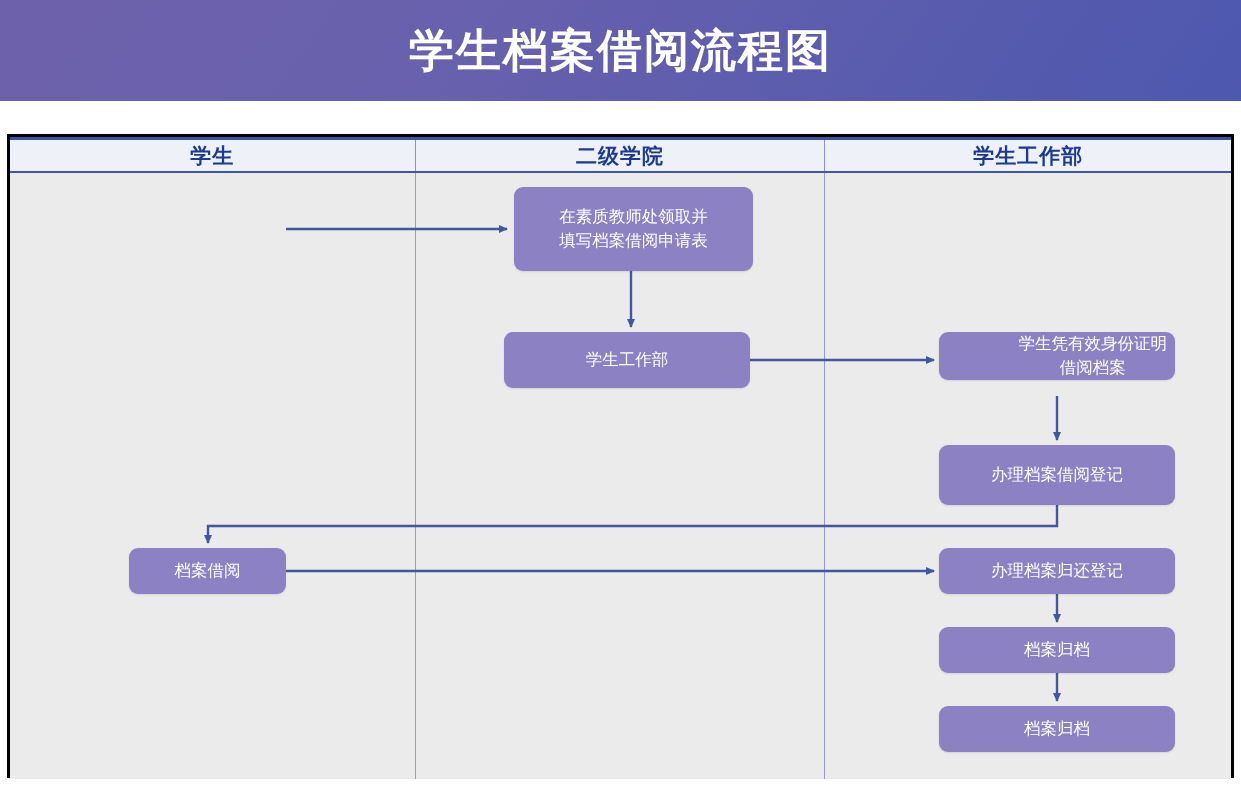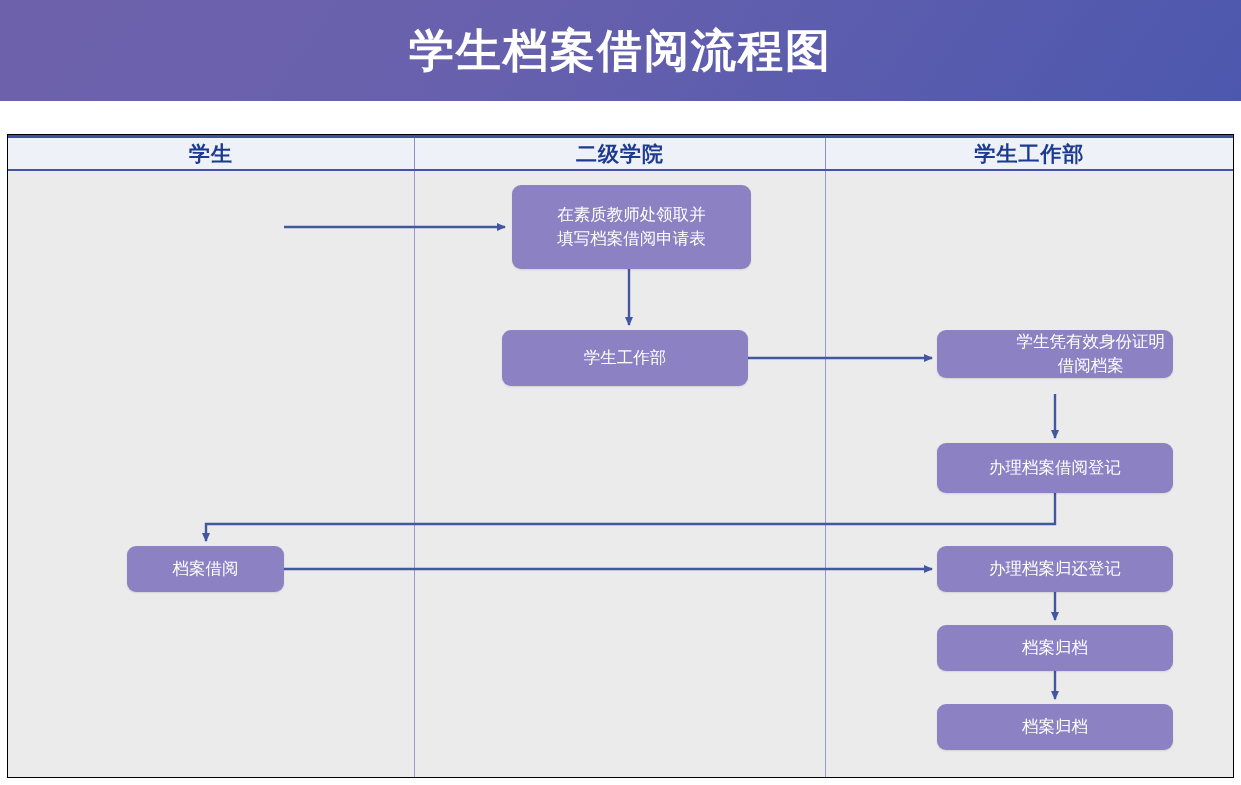--- a/index.html
+++ b/index.html
@@ -33,21 +33,21 @@
     line-height: 1;
   }
 
   
   .diagram {
     position: absolute;
     left: 7px;
     top: 134px;
     width: 1227px;
     height: 644px;
-    border: 1px solid #000000;
+    border: 3px solid #000000;
     box-sizing: border-box;
     background: #ebebeb;
   }
 
   
   .lane-header-row {
     position: absolute;
     left: 0; top: 0;
     width: 100%;
     height: 36px;
@@ -103,21 +103,21 @@
     padding: 4px 8px;
     box-shadow: 0 1px 2px rgba(0,0,0,0.10);
   }
   .node span { display: block; white-space: pre-line; }
 
   
   #n-apply      { left: 119px;  top:  50px;  width: 157px; height: 84px; }
   #n-fetchform  { left: 504px;  top:  50px;  width: 239px; height: 84px; }
   #n-review     { left: 494px;  top: 195px;  width: 246px; height: 56px; }
   #n-idborrow   { left: 929px;  top: 195px;  width: 236px; height: 48px; justify-content: flex-end; }
-  #n-regborrow  { left: 929px;  top: 308px;  width: 236px; height: 50px; }
+  #n-regborrow  { left: 929px;  top: 308px;  width: 236px; height: 60px; }
   #n-borrow     { left: 119px;  top: 411px;  width: 157px; height: 46px; }
   #n-regreturn  { left: 929px;  top: 411px;  width: 236px; height: 46px; }
   #n-archive    { left: 929px;  top: 490px;  width: 236px; height: 46px; }
   #n-done       { left: 929px;  top: 569px;  width: 236px; height: 46px; }
 
   
   .connectors {
     position: absolute;
     left: 0; top: 0;
     width: 1225px;

